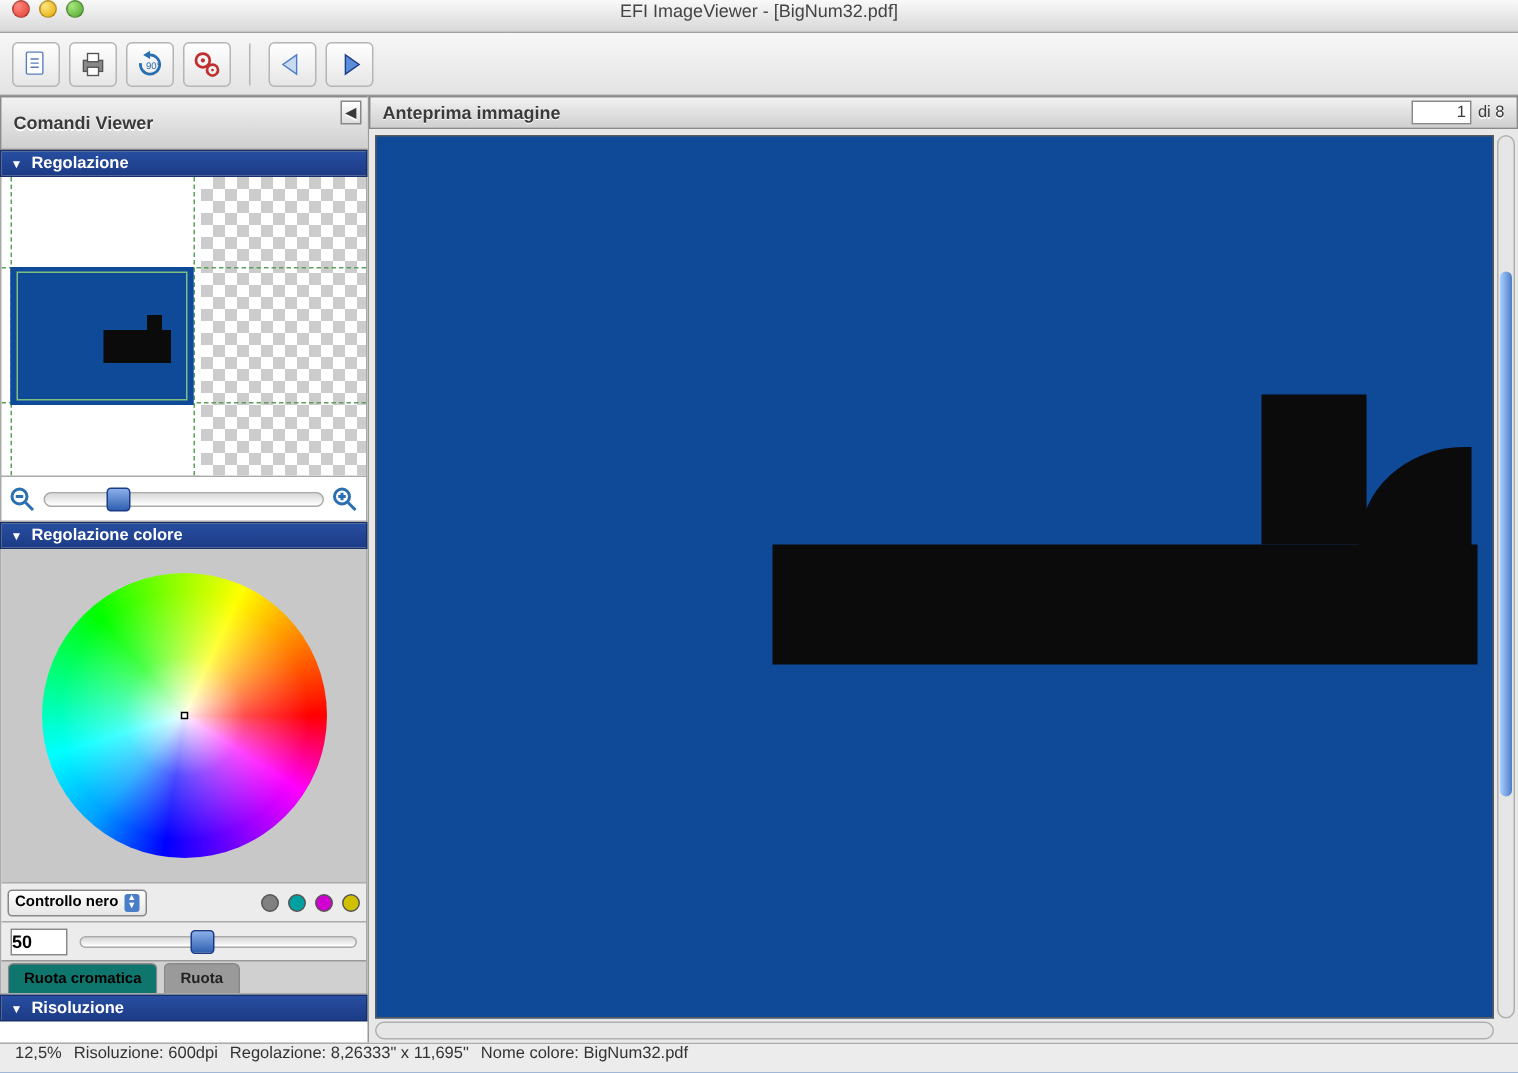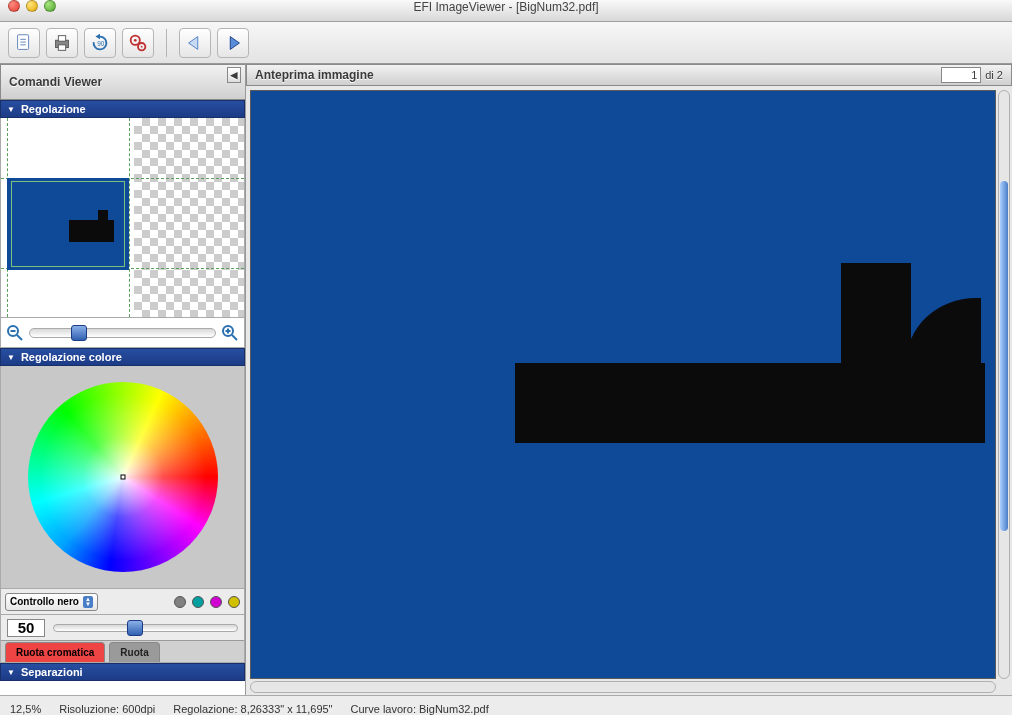--- a/index.html
+++ b/index.html
@@ -57,46 +57,46 @@
  background: conic-gradient(from 90deg, #ff0000,#ff00ff,#8000ff,#0000ff,#00a0ff,#00ffff,#00ff80,#00ff00,#80ff00,#ffff00,#ff8000,#ff0000);
  position:relative; }
 .wheel::after { content:""; position:absolute; inset:0; border-radius:50%;
  background: radial-gradient(circle, rgba(255,255,255,0.95) 0%, rgba(255,255,255,0.3) 30%, rgba(255,255,255,0) 62%); }
 .wheel .center { position:absolute; left:50%; top:50%; width:5px; height:5px; border:1px solid #000; background:#fff; transform:translate(-50%,-50%); z-index:2; }
 .ctrl-row { height: 26px; background:#ececec; border-top:1px solid #aaa; display:flex; align-items:center; padding:0 4px; gap:6px; }
 .select { height:18px; border:1px solid #888; border-radius:3px; background:linear-gradient(#fff,#e6e6e6); font-size:10px; padding:0 4px; display:flex; align-items:center; gap:4px; }
 .select .arrows { display:flex; flex-direction:column; font-size:6px; line-height:5px; color:#fff; background:#4a7dc8; border-radius:2px; padding:1px 2px; }
 .tinydot { width:12px; height:12px; border-radius:50%; border:1px solid #555; }
 .slider-row { height: 26px; background:#ececec; border-top:1px solid #aaa; display:flex; align-items:center; padding:0 6px; gap:8px; }
-.numbox { width:38px; height:18px; border:1px solid #888; background:#fff; font-size:15px; text-align:center; line-height:16px; }
+.numbox { width:38px; height:18px; border:1px solid #888; background:#fff; font-size:12px; text-align:left; line-height:16px; }
 .hslider { flex:1; height:8px; position:relative; background:linear-gradient(#d8d8d8,#fff); border:1px solid #aaa; border-radius:4px; }
 .hslider .thumb { position:absolute; top:-5px; left:40%; width:16px; height:16px; background:linear-gradient(#8ab0e8,#3060b0); border:1px solid #1c3b86; border-radius:3px; }
 .tabs-row { height: 22px; background:#d0d0d0; border-top:1px solid #999; display:flex; align-items:flex-end; }
 .tab { height:20px; padding:0 10px; font-size:10px; display:flex; align-items:center; border:1px solid #888; border-bottom:none; border-radius:4px 4px 0 0; margin-left:4px; background:#d8d8d8;}
-.tab.active { background:#ef4444; }
+.tab.active { background:#0f766e; }
 
 
 
 
 
 .right { flex:1; display:flex; flex-direction:column; }
 .right-head { height:22px; background:linear-gradient(#f2f2f2,#cfcfcf); border:1px solid #8a8a8a; display:flex; align-items:center; padding:0 8px; font-size:12px; font-weight:bold; color:#3a3a3a; text-shadow:0 1px 0 #fff; }
 .right-head .pager { margin-left:auto; display:flex; align-items:center; gap:4px; font-size:11px; font-weight:normal; }
 .pagebox { width:40px; height:16px; border:1px solid #888; background:#fff; font-size:11px; text-align:right; padding-right:3px; line-height:14px;}
 .canvas-wrap { flex:1; background:#e8e8e8; position:relative; overflow:hidden; }
 .canvas { position:absolute; left:4px; top:4px; right:16px; bottom:16px; background:#0f4a99; border:1px solid #5a5a5a; overflow:hidden;}
 .big-shape { position:absolute; left:264px; top:272px; width:470px; height:80px; background:#0b0b0b; }
 .big-stub { position:absolute; left:590px; top:172px; width:70px; height:100px; background:#0b0b0b; }
 .big-curve { position:absolute; left:655px; top:207px; width:75px; height:70px; background:#0b0b0b; border-top-left-radius:70px 65px; }
 .vscroll { position:absolute; right:2px; top:4px; bottom:16px; width:12px; background:#e6e6e6; border:1px solid #b0b0b0; border-radius:6px;}
 .vthumb { position:absolute; left:1px; right:1px; top:90px; height:350px; background:linear-gradient(90deg,#acd0ff,#4a7dc8); border-radius:5px;}
 .hscroll { position:absolute; left:4px; right:16px; bottom:2px; height:12px; background:#e6e6e6; border:1px solid #b0b0b0; border-radius:6px;}
 
 
-.status { height:20px; background:#ececec; border-top:1px solid #aaa; display:flex; align-items:flex-end; padding:0 10px; gap:18px; font-size:11px; color:#333;}
+.status { height:20px; background:#ececec; border-top:1px solid #aaa; display:flex; align-items:flex-start; padding:0 10px; gap:8px; font-size:11px; color:#333;}
 </style>
 </head>
 <body>
 
 <div class="titlebar">
   <div class="traffic">
     <div class="dot red"></div>
     <div class="dot yellow"></div>
     <div class="dot green"></div>
   </div>
@@ -221,44 +221,44 @@
           </div>
       </div>
       <div class="tabs-row">
         <div class="tab active">Ruota cromatica</div>
         <div class="tab" style="background:#9a9a9a;color:#222">Ruota</div>
       </div>
     </div>
 
     <div class="section-head">
       <span class="tri">▼</span>
-      <span>Separazioni</span>
+      <span>Risoluzione</span>
     </div>
   </div>
 
   <div class="right">
     <div class="right-head">
       <span>Anteprima immagine</span>
       <div class="pager">
         <div class="pagebox">1</div>
-        <span>di 2</span>
+        <span>di 8</span>
       </div>
     </div>
     <div class="canvas-wrap">
       <div class="canvas">
         <div class="big-stub"></div>
         <div class="big-curve"></div>
         <div class="big-shape"></div>
       </div>
       <div class="vscroll">
           <div class="vthumb"></div>
         </div>
       <div class="hscroll"></div>
     </div>
   </div>
 </div>
 
 <div class="status">
   <span>12,5%</span>
   <span><span>Risoluzione:</span> <span>600dpi</span></span>
   <span><span>Regolazione:</span> <span>8,26333" x 11,695"</span></span>
-  <span><span>Curve lavoro:</span> <span>BigNum32.pdf</span></span>
+  <span><span>Nome colore:</span> <span>BigNum32.pdf</span></span>
 </div>
 
 </body></html>

